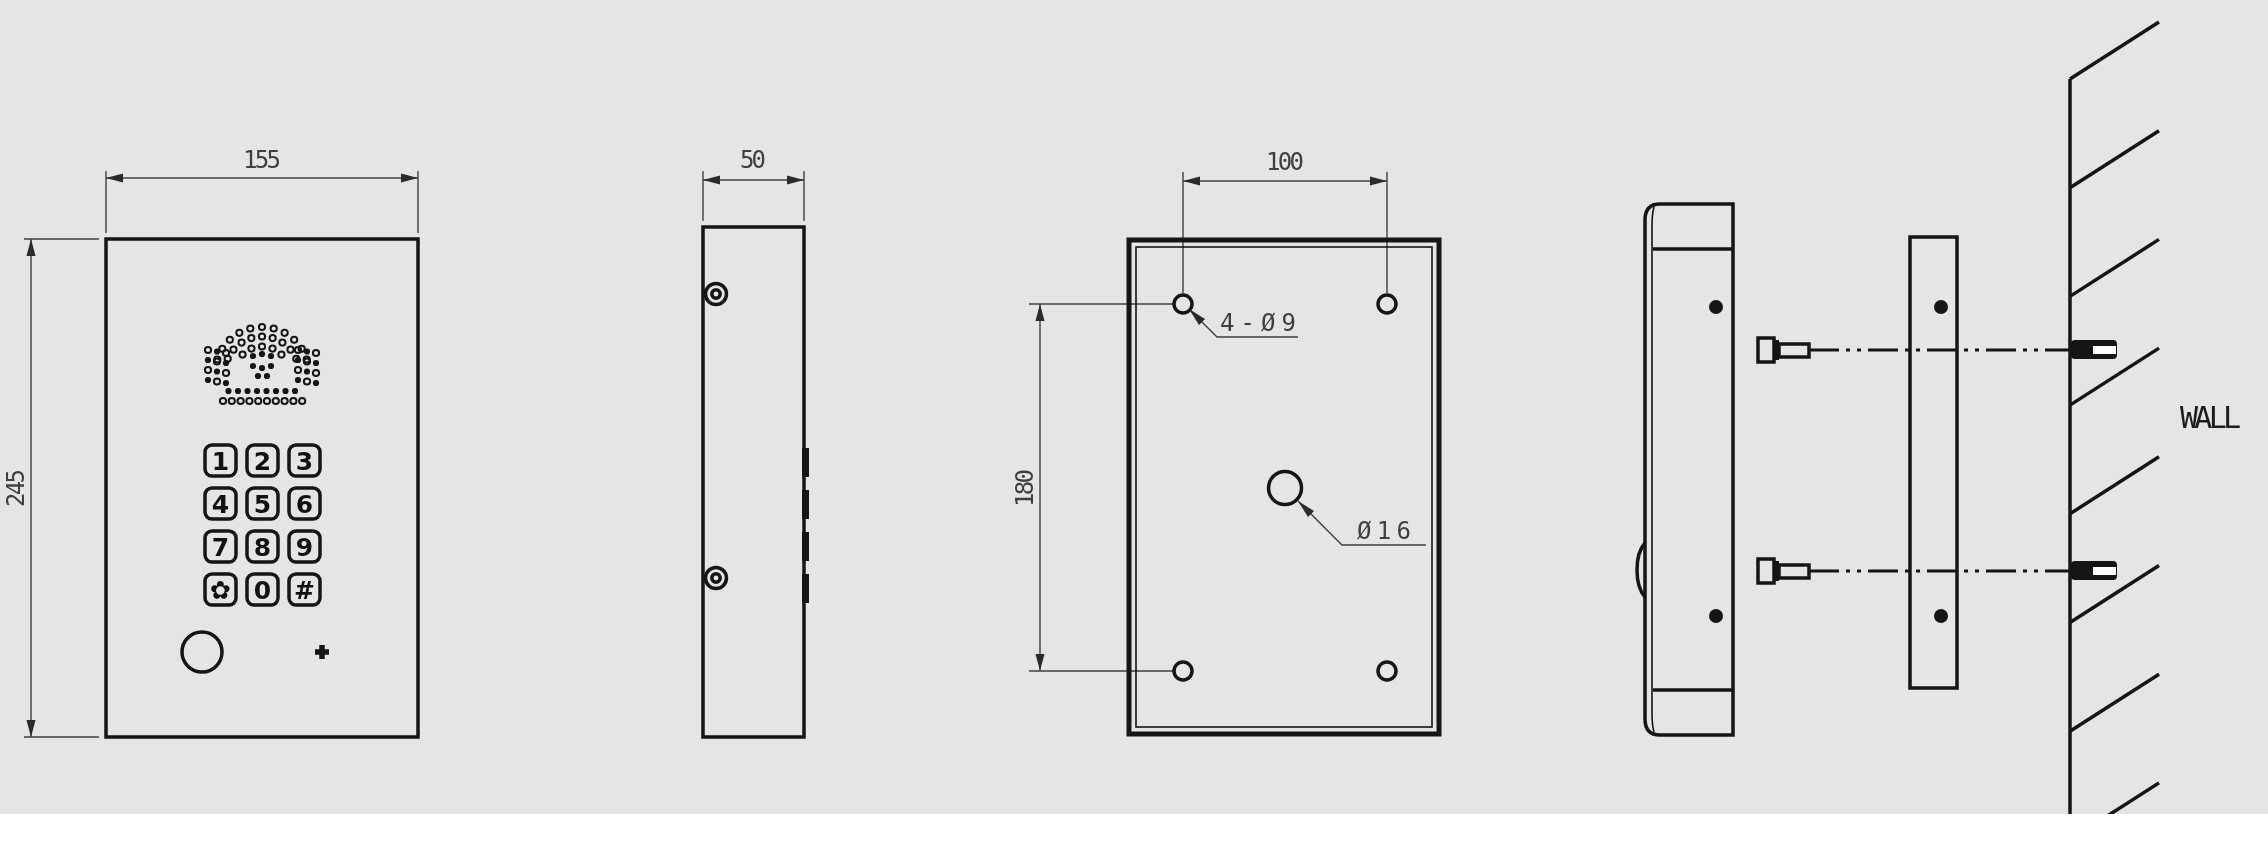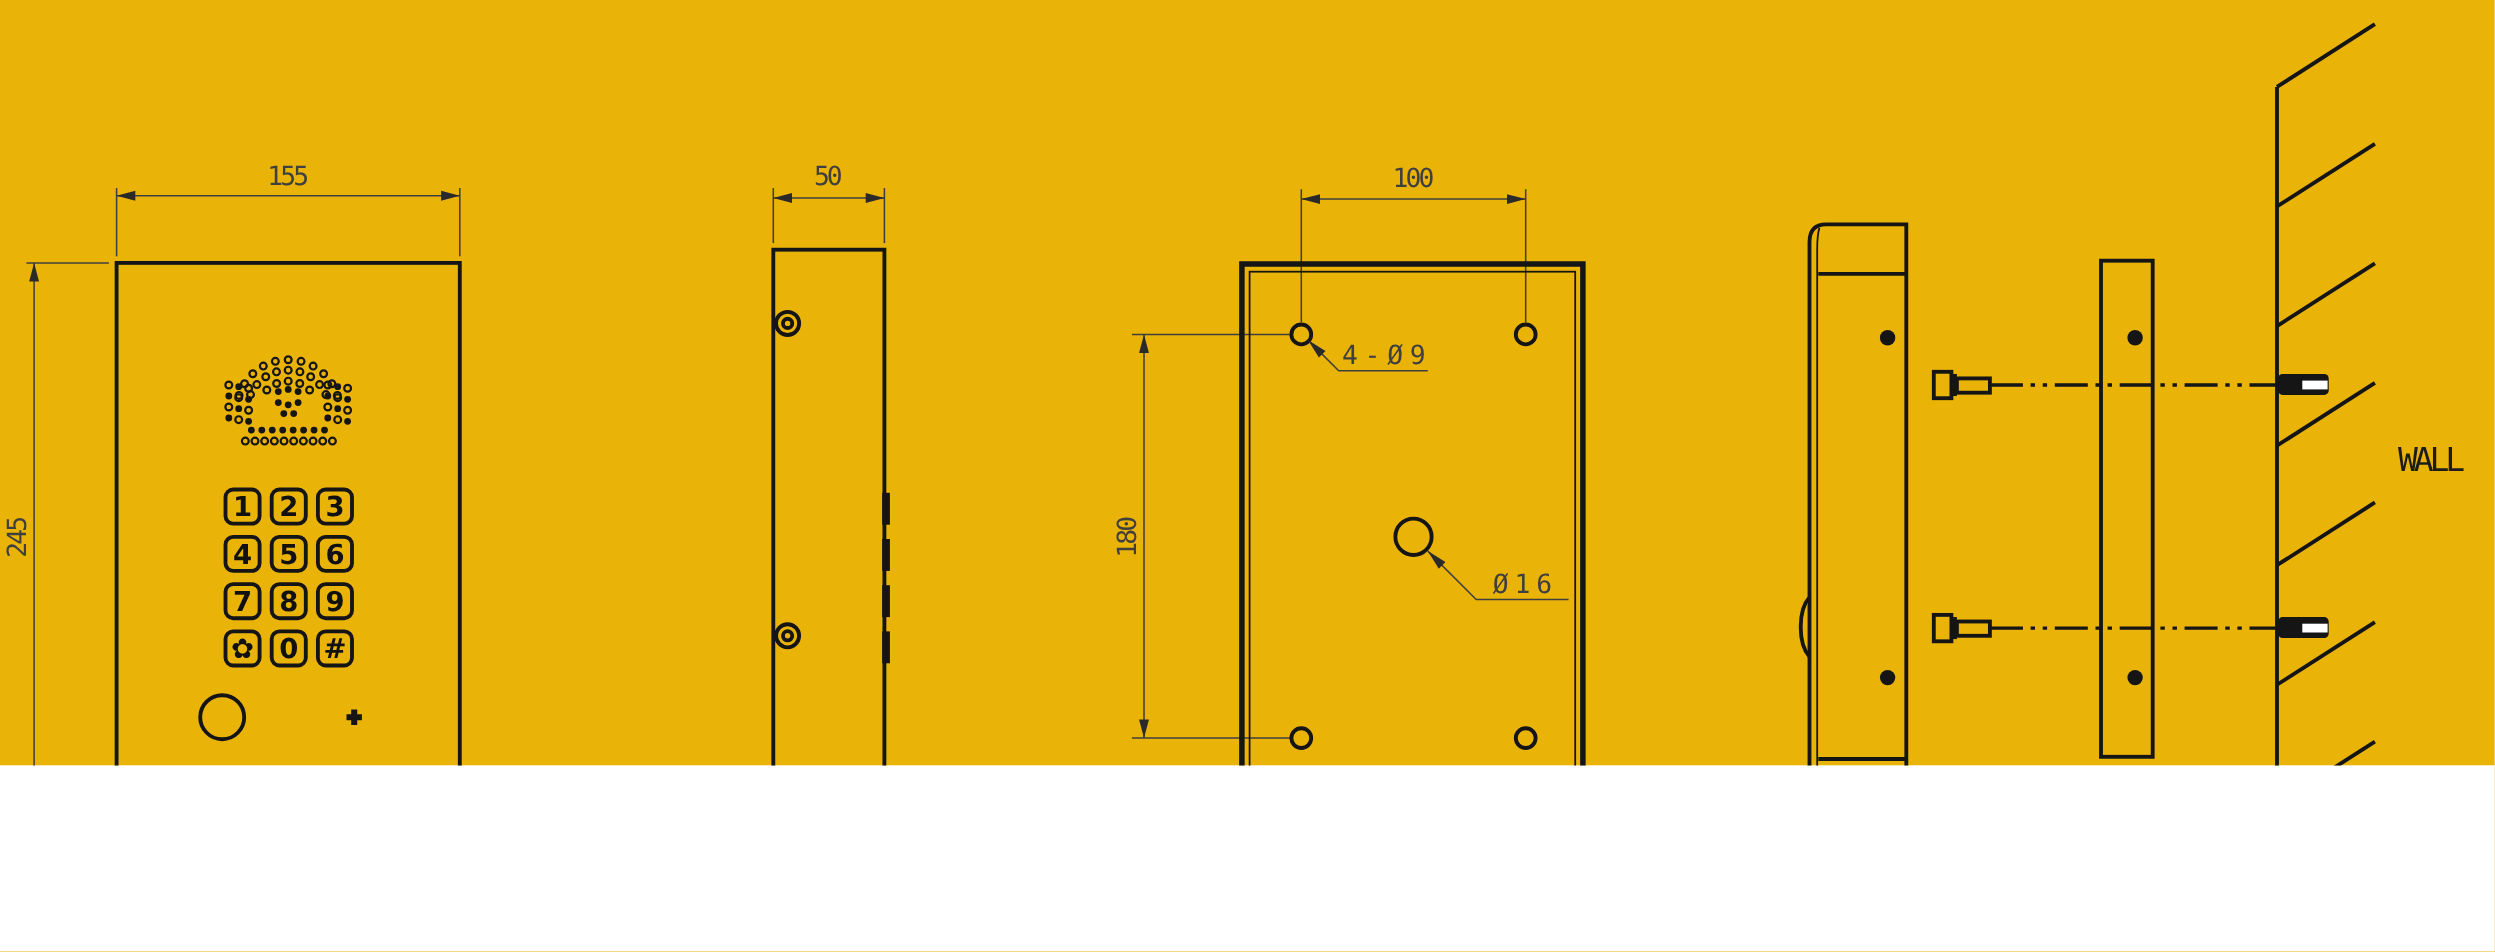--- a/index.html
+++ b/index.html
@@ -1,16 +1,16 @@
 <!DOCTYPE html>
 <html><head>
 <meta charset="utf-8">
 <style>
   html,body{margin:0;padding:0;background:#ffffff;}
-  #drawing{width:2268px;height:696px;position:relative;background:#eab308;
+  #drawing{width:2268px;height:814px;position:relative;background:#e5e5e5;
            font-family:"DejaVu Sans Mono", monospace;}
   svg{display:block;}
   .obj{stroke:#151515;fill:none;stroke-width:3.5;stroke-linecap:butt;}
   .obj-thick{stroke:#151515;fill:none;stroke-width:5;}
   .obj-thin{stroke:#151515;fill:none;stroke-width:1.6;}
   .dim{stroke:#3f3f3f;fill:none;stroke-width:1.4;}
   .arrow{fill:#2a2a2a;stroke:none;}
   .dimtext{font-family:"DejaVu Sans Mono", monospace;font-size:24px;fill:#3f3f3f;}
   .walltext{font-family:"DejaVu Sans Mono", monospace;font-size:30px;fill:#1c1c1c;letter-spacing:-1px;}
   .keytext{font-family:"DejaVu Sans", sans-serif;font-size:25px;font-weight:800;fill:#111;}

